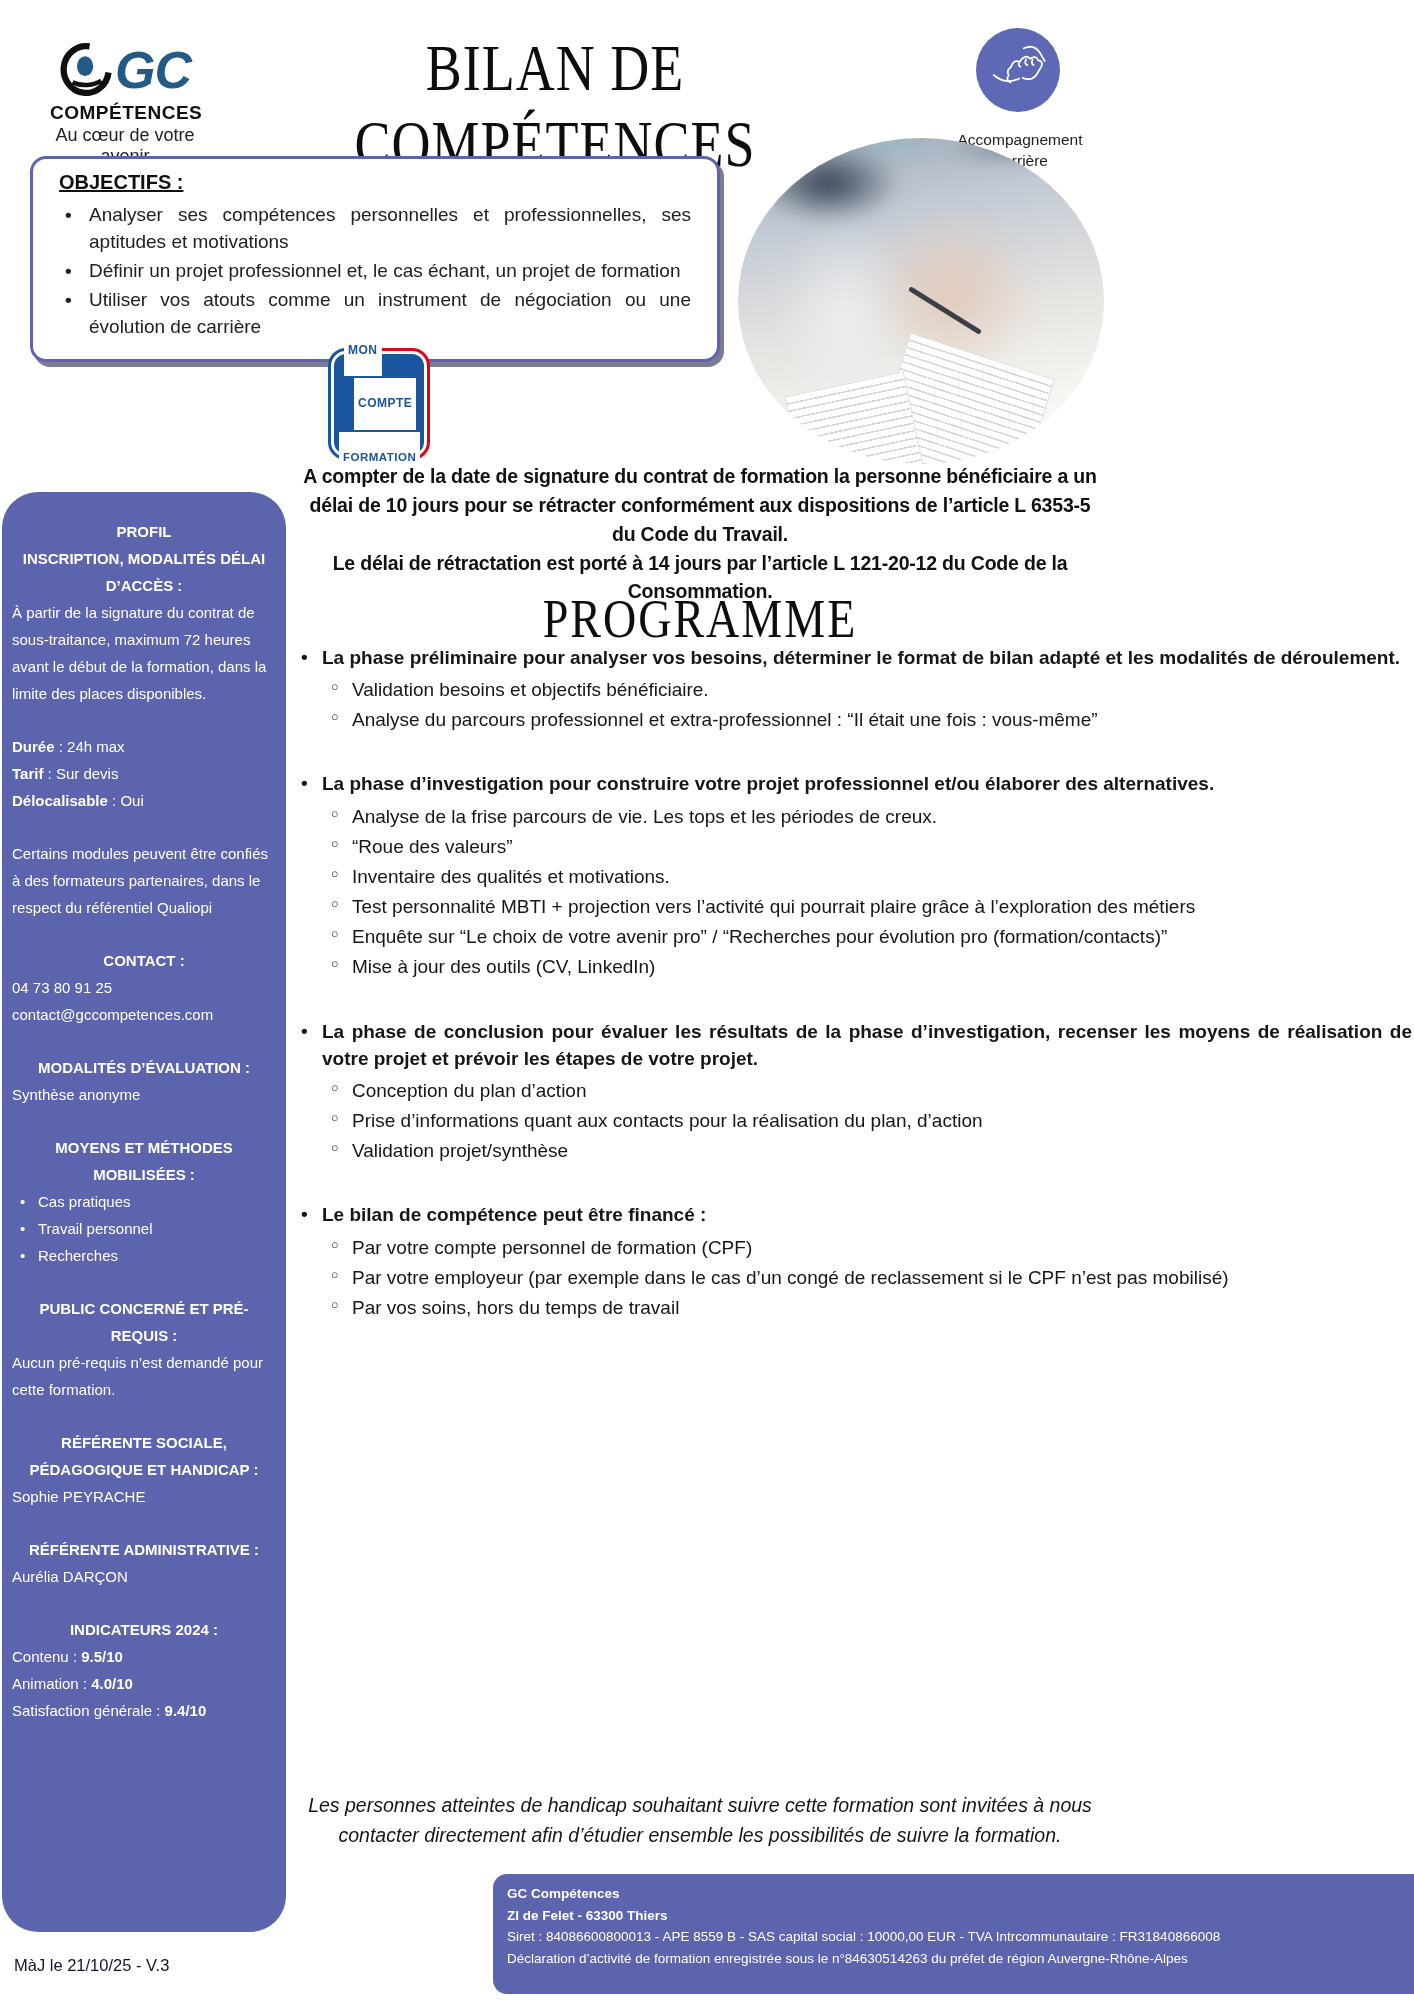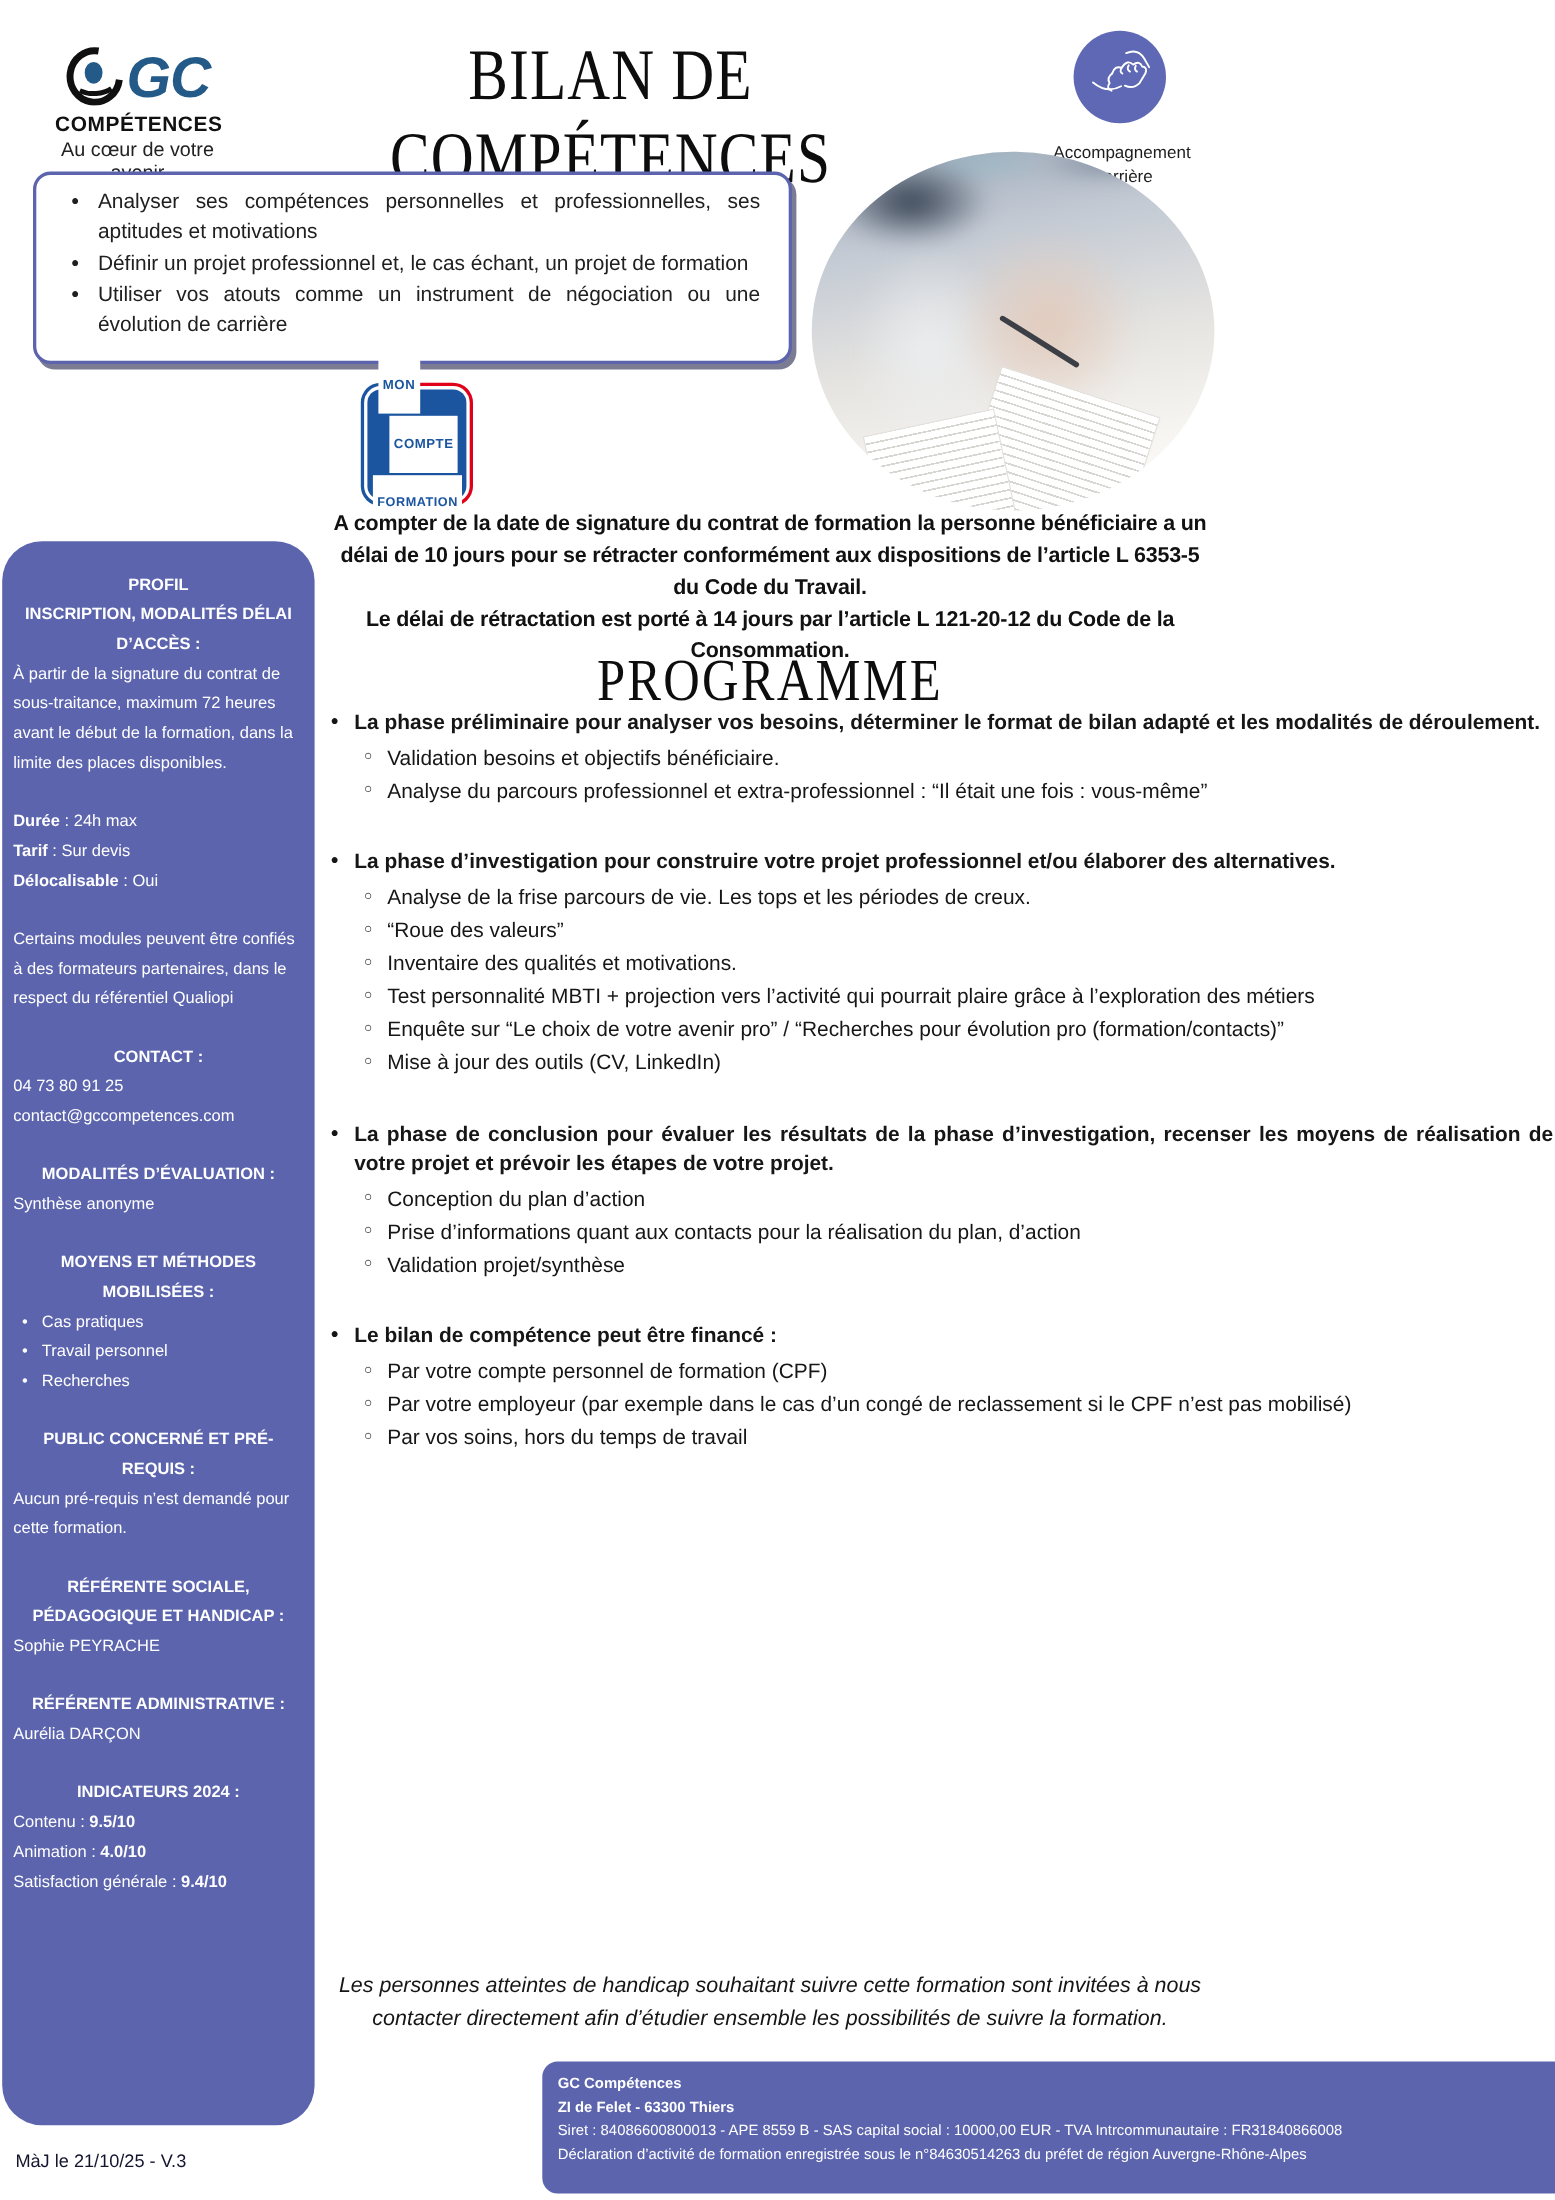--- a/index.html
+++ b/index.html
@@ -127,20 +127,21 @@
         </g>
       </svg>
     </span>
   </div>
   <div class="badge-label">
     <div>Accompagnement</div>
     <div>Carrière</div>
   </div>
 
   <div class="obj-box">
+    <div class="obj-head">OBJECTIFS :</div>
     <div class="obj-item">Analyser ses compétences personnelles et professionnelles, ses aptitudes et motivations</div>
     <div class="obj-item">Définir un projet professionnel et, le cas échant, un projet de formation</div>
     <div class="obj-item">Utiliser vos atouts comme un instrument de négociation ou une évolution de carrière</div>
   </div>
 
   <div class="photo">
     <div class="blur"></div>
     <div class="paper p1"></div>
     <div class="paper p2"></div>
     <div class="pen"></div>

